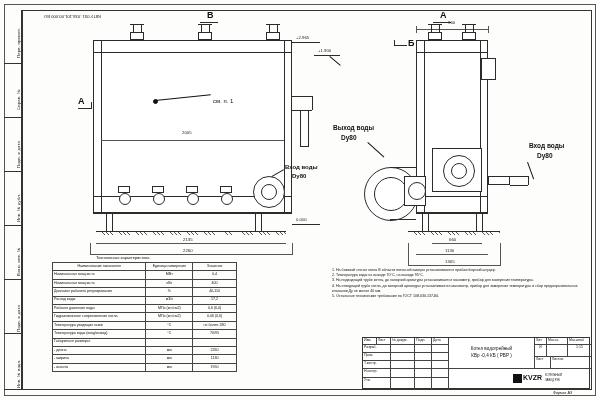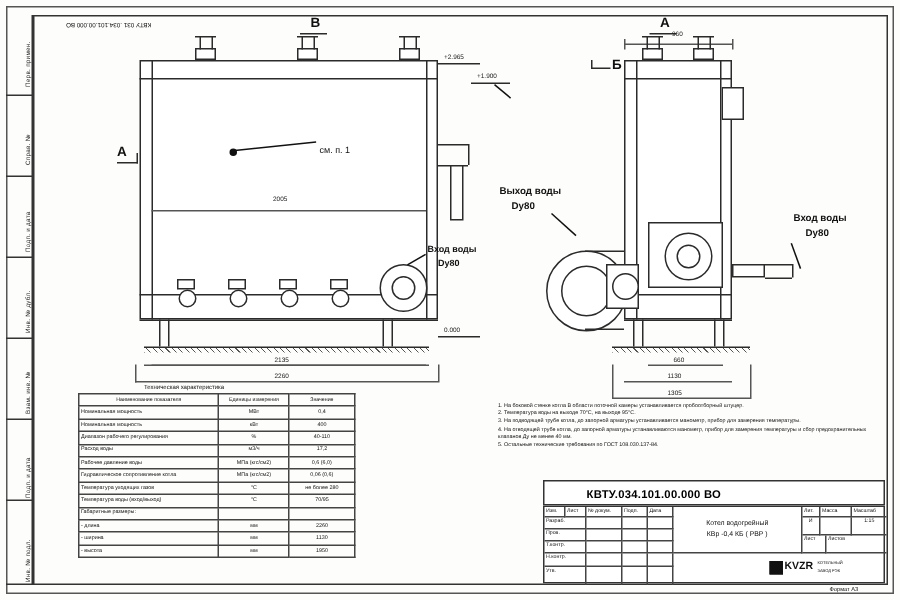--- a/index.html
+++ b/index.html
@@ -370,23 +370,20 @@
     </table>
 
   <div class="notes" style="left:332px;top:268px;width:250px;">
     <div>1. На боковой стенке котла В области поточной камеры устанавливается пробоотборный штуцер.</div>
     <div>2. Температура воды на выходе 70°С, на выходе 95°С.</div>
     <div>3. На подводящей трубе котла, до запорной арматуры устанавливается манометр, прибор для замерения температуры.</div>
     <div>4. На отводящей трубе котла, до запорной арматуры устанавливаются манометр, прибор для замерения температуры и сбор предохранительных клапанов Ду не менее 40 мм.</div>
     <div>5. Остальные технические требования по ГОСТ 108.030.137-84.</div>
   </div>
 
-  <div class="stamp" style="left:362px;top:320px;width:228px;height:17px;">
-    <span class="designation" style="position:absolute;left:28px;top:4px;">КВТУ.034.101.00.000 ВО</span>
-  </div>
 
   <div class="stamp" style="left:362px;top:337px;width:228px;height:52px;">
 
     <div class="scell" style="left:0;top:0;width:14px;height:7px;"><span>Изм.</span></div>
     <div class="scell" style="left:14px;top:0;width:14px;height:7px;"><span>Лист</span></div>
     <div class="scell" style="left:28px;top:0;width:24px;height:7px;"><span>№ докум.</span></div>
     <div class="scell" style="left:52px;top:0;width:17px;height:7px;"><span>Подп.</span></div>
     <div class="scell" style="left:69px;top:0;width:17px;height:7px;"><span>Дата</span></div>
 
     <div class="scell" style="left:0;top:7px;width:28px;height:8px;"><span>Разраб.</span></div>

